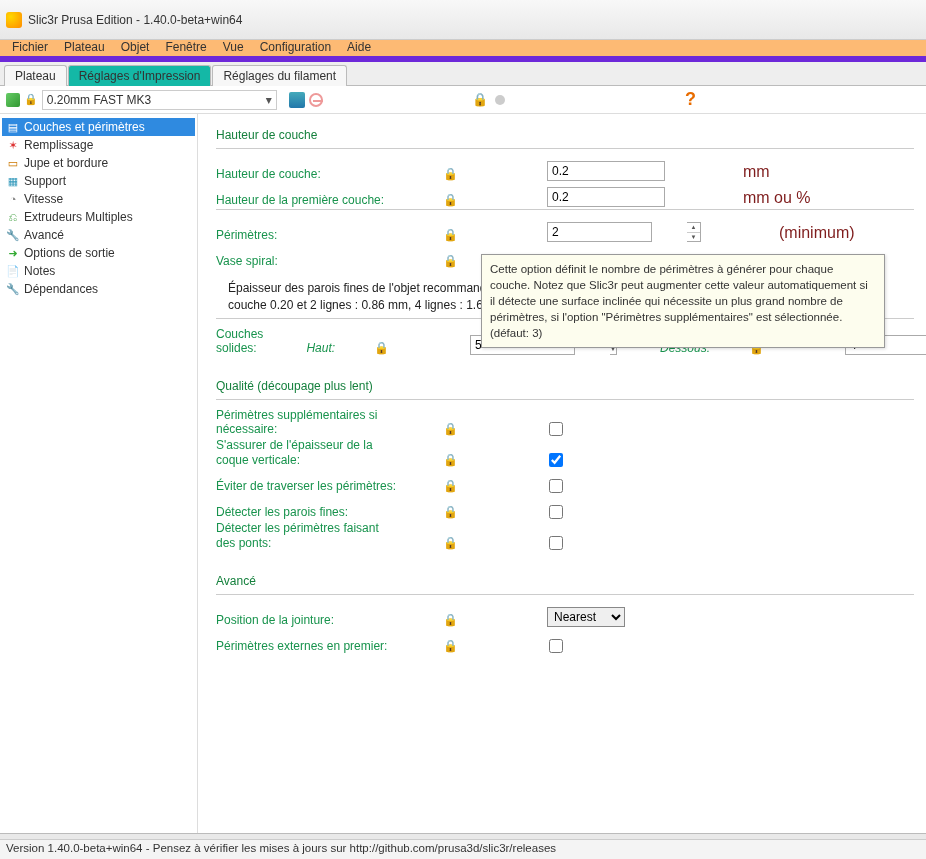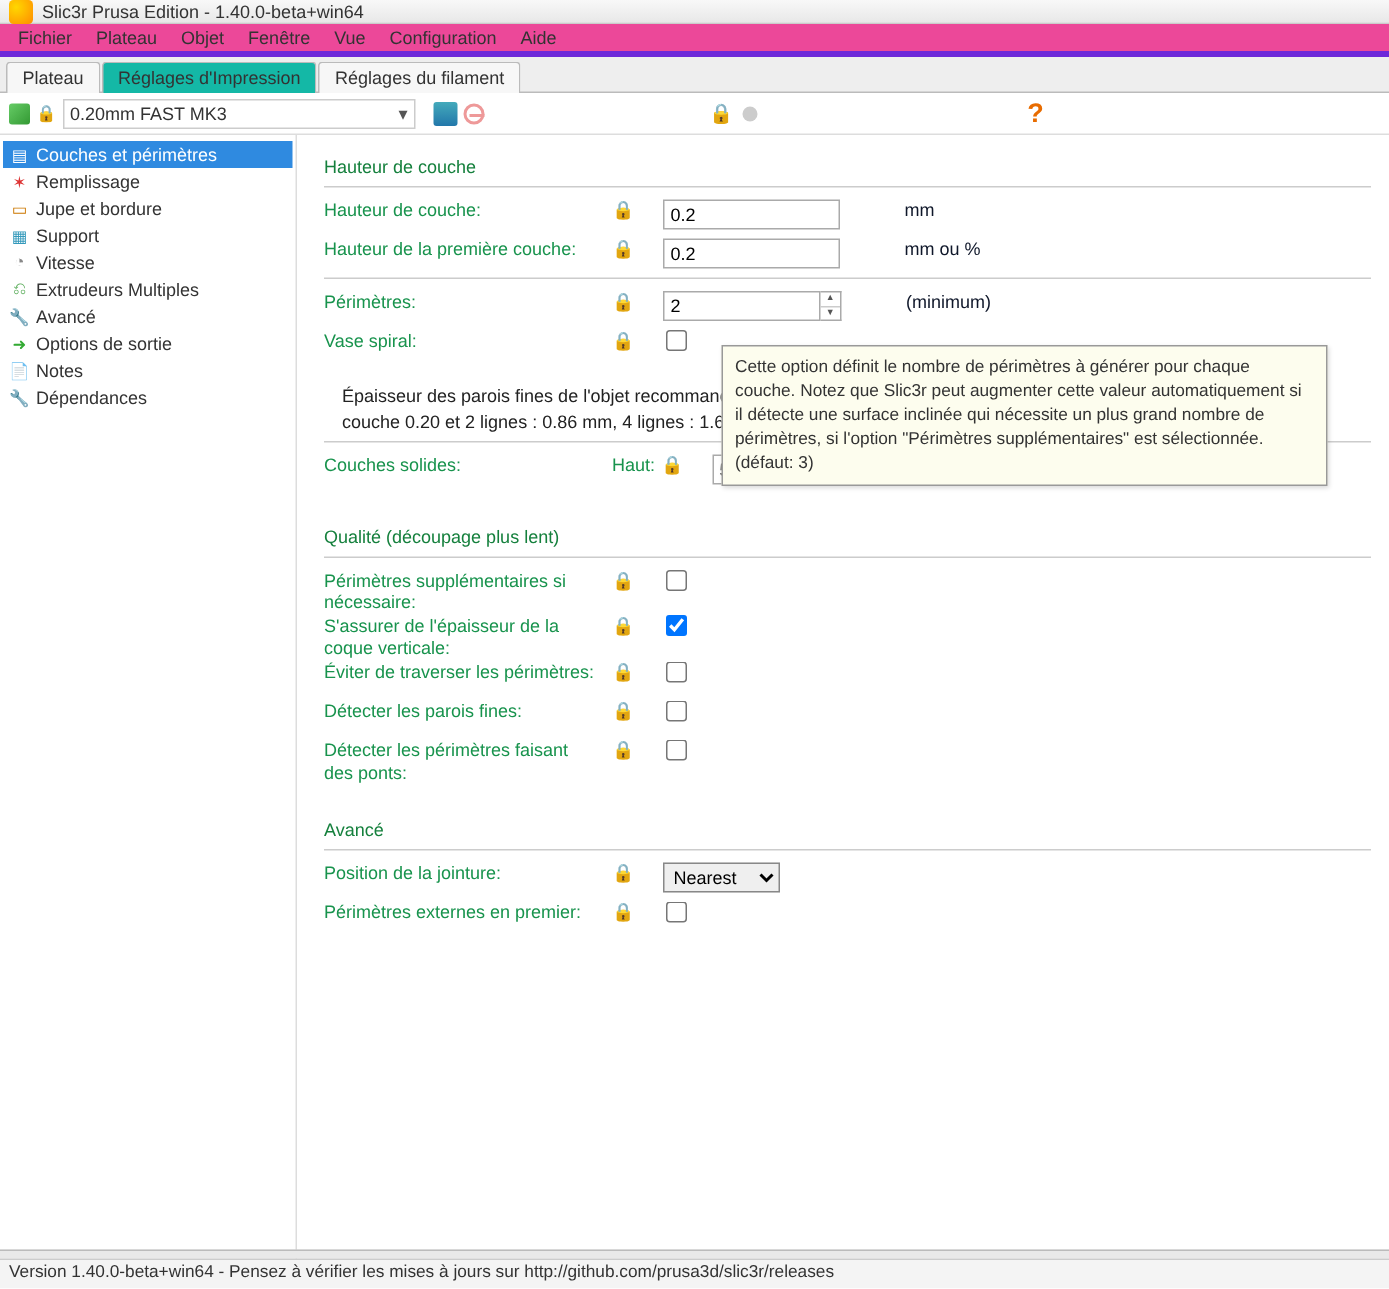--- a/index.html
+++ b/index.html
@@ -1,22 +1,22 @@
 <!DOCTYPE html>
 <html><head>
 <meta charset="utf-8">
 <style>
 * { box-sizing: border-box; margin: 0; padding: 0; }
 body { font-family: "Segoe UI", Tahoma, sans-serif; font-size: 12px; background: #fff; color: #333; width: 926px; height: 859px; overflow: hidden; position: relative; }
 
-.titlebar { height: 16px; background: linear-gradient(#f8f8f8,#e8e8e8); border-bottom: 1px solid #ccc; display: flex; align-items: center; padding-left: 6px; }
+.titlebar { height: 40px; background: linear-gradient(#f8f8f8,#e8e8e8); border-bottom: 1px solid #ccc; display: flex; align-items: center; padding-left: 6px; }
 .app-icon { width: 16px; height: 16px; background: radial-gradient(circle at 30% 30%, #ffd700, #ff8c00); border-radius: 3px; margin-right: 6px; }
 .titlebar-text { font-size: 12px; }
 
-.menubar { height: 22px; background: #ec4899; border-bottom: 4px solid #6d28d9; display: flex; align-items: flex-start; padding-left: 4px; }
+.menubar { height: 22px; background: #fdba74; border-bottom: 6px solid #6d28d9; display: flex; align-items: flex-end; padding-left: 4px; }
 .menubar span { padding: 2px 8px; font-size: 12px; }
 
 .tabbar { height: 24px; background: #eee; border-bottom: 1px solid #bbb; display: flex; align-items: flex-end; padding-left: 4px; }
 .tab { background: #f7f7f7; border: 1px solid #bbb; border-bottom: none; padding: 3px 10px; font-size: 12px; margin-right: 1px; border-radius: 3px 3px 0 0; position: relative; top: 1px; }
 .tab.active { background: #14b8a6; font-weight: normal; z-index: 2; }
 
 .toolbar { height: 28px; display: flex; align-items: center; padding: 0 6px; border-bottom: 1px solid #ddd; }
 .preset-icon { width: 14px; height: 14px; background: linear-gradient(135deg,#6c6,#393); margin-right: 4px; border-radius: 2px; }
 .lock-small { color: #999; font-size: 11px; margin-right: 4px; }
 .preset-select { flex: 0 0 235px; border: 1px solid #ccc; height: 20px; padding: 0 4px; font-size: 12px; position: relative; display: flex; align-items: center; }
@@ -30,34 +30,34 @@
 
 .workarea { display: flex; height: 756px; }
 .sidebar { width: 198px; border-right: 1px solid #ddd; padding: 4px 2px; }
 .sidebar-item { display: flex; align-items: center; height: 18px; padding: 0 4px; font-size: 12px; cursor: default; }
 .sidebar-item.active { background: #2f8ae0; color: #fff; }
 .si-icon { width: 14px; height: 14px; margin-right: 4px; display: inline-flex; align-items: center; justify-content: center; font-size: 11px; }
 
 .content { flex: 1; padding: 6px 12px 6px 18px; overflow-y: auto; position: relative; }
 .section-title { font-size: 12px; color: #15803d; margin: 8px 0 6px 0; }
 .section-hr { border: none; border-top: 1px solid #ccc; margin-bottom: 8px; }
-.row { display: flex; align-items: flex-start; min-height: 24px; margin-bottom: 2px; }
+.row { display: flex; align-items: flex-end; min-height: 24px; margin-bottom: 2px; gap: 35px; }
 .row-label { width: 192px; color: #18934d; font-size: 12px; padding-right: 8px; }
 .lock { color: #bbb; font-size: 12px; width: 14px; text-align: center; }
 .dot { width: 8px; height: 8px; margin: 0 6px; }
 .input { width: 118px; height: 20px; border: 1px solid #aaa; padding: 0 4px; font-size: 12px; }
 .input-small { width: 105px; }
 .spinner { width: 14px; height: 20px; border: 1px solid #aaa; border-left: none; display: flex; flex-direction: column; }
 .spinner div { flex: 1; font-size: 6px; text-align: center; line-height: 8px; color: #555; border-bottom: 1px solid #ccc; }
 .spinner div:last-child { border-bottom: none; }
-.unit { margin-left: 8px; font-size: 12px; color: #0f172a; padding-left: 35px; }
+.unit { margin-left: 8px; font-size: 16px; color: #7f1d1d; padding-left: 35px; }
 .chk { width: 14px; height: 14px; margin-left: 2px; }
 .select { width: 78px; height: 20px; border: 1px solid #888; font-size: 12px; padding: 0 2px; }
 .note { font-size: 12px; color: #222; margin: 12px 0 4px 12px; line-height: 1.4; }
-.haut-label { color: #18934d; margin-right: 4px; }
+.haut-label { color: #18934d; margin-right: 4px; font-style: italic; }
 
 .tooltip { position: absolute; left: 283px; top: 140px; width: 404px; background: #fdfdee; border: 1px solid #999; padding: 6px 8px; font-size: 11.5px; line-height: 1.4; z-index: 10; color: #333; box-shadow: 1px 1px 3px rgba(0,0,0,.15); }
 
 .statusbar { position: absolute; bottom: 0; left: 0; right: 0; height: 20px; background: #f4f4f4; border-top: 1px solid #ccc; padding: 2px 6px; font-size: 11.5px; }
 .thickbar { position: absolute; bottom: 20px; left:0; right:0; height: 6px; background:#e9e9e9; border-top:1px solid #bbb; }
 </style>
 </head>
 <body>
 
 <div class="titlebar">

